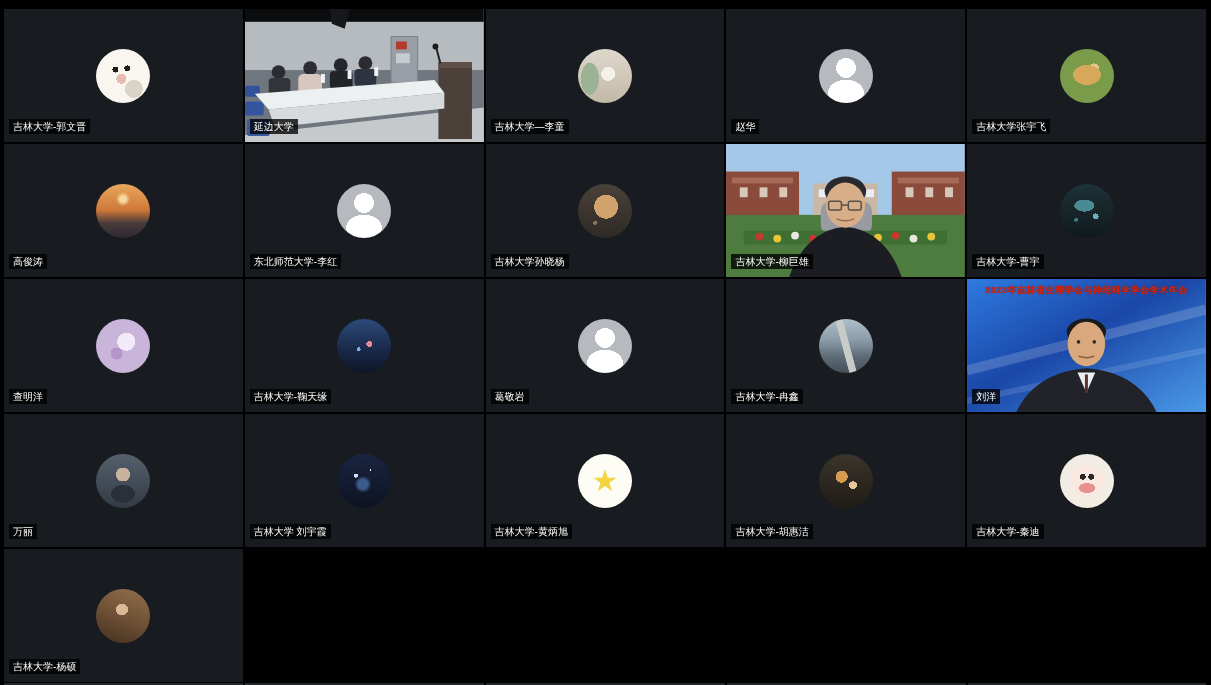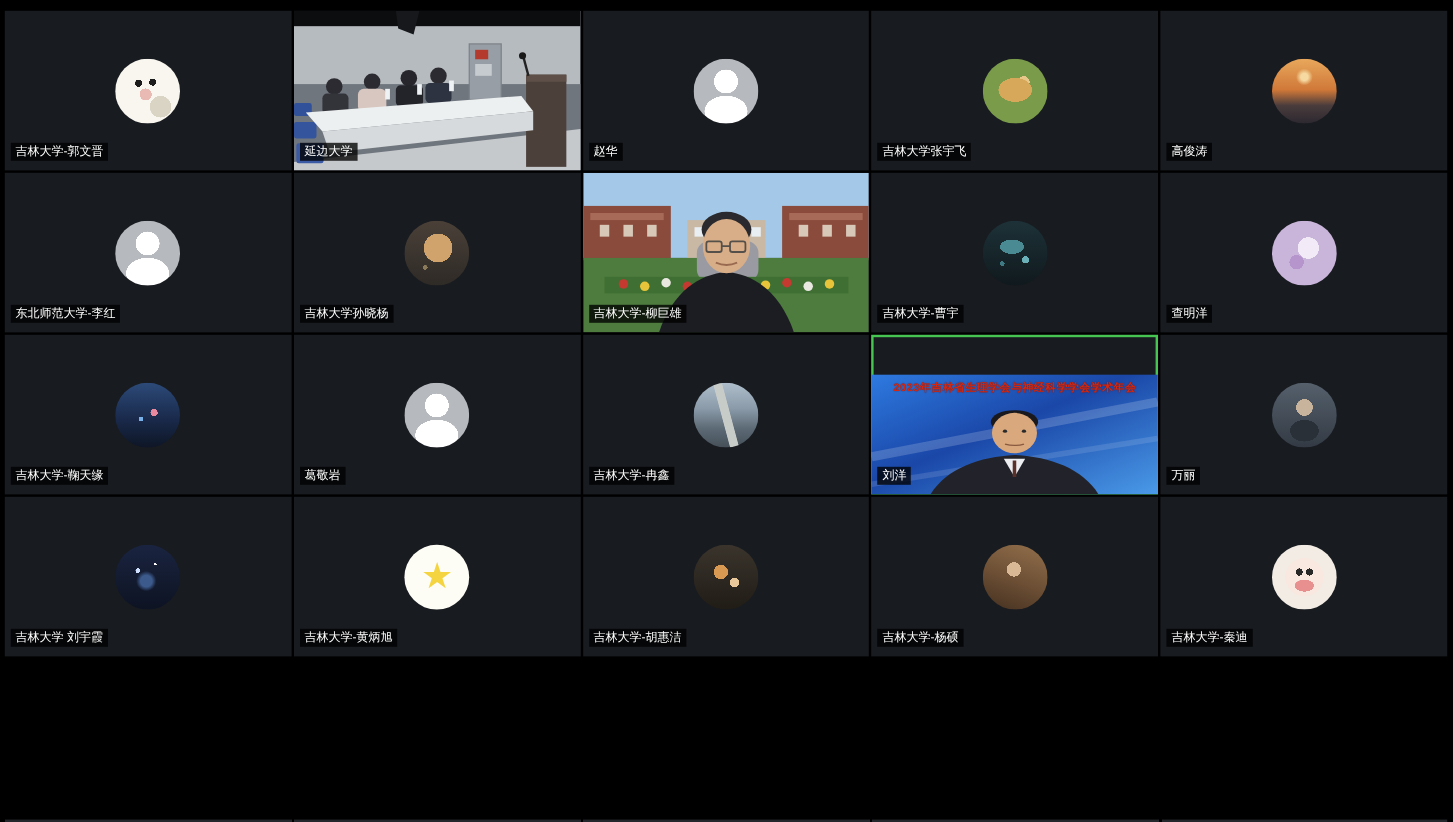--- a/index.html
+++ b/index.html
@@ -146,20 +146,24 @@
     <polygon points="10,86 192,72 202,85 24,102" fill="#edf0f1"></polygon>
     <polygon points="24,102 202,85 202,101 30,120" fill="#d7dadc"></polygon>
     <rect x="77" y="66" width="4" height="9" fill="#eef2f4"></rect>
     <rect x="104" y="62" width="4" height="9" fill="#eef2f4"></rect>
     <rect x="131" y="59" width="4" height="9" fill="#eef2f4"></rect>
   </svg>
 </div>
         <div class="label">延边大学</div>
   </div>
       <div class="tile">
+    <div class="av av-photo-room"></div>
+        <div class="label">吉林大学—李童</div>
+  </div>
+      <div class="tile">
     <div class="av av-default-silhouette"></div>
         <div class="label">赵华</div>
   </div>
       <div class="tile">
     <div class="av av-corgi-grass"></div>
         <div class="label">吉林大学张宇飞</div>
   </div>
       <div class="tile">
     <div class="av av-sunset-city"></div>
         <div class="label">高俊涛</div>
@@ -229,21 +233,21 @@
       <div class="tile">
     <div class="av av-default-silhouette"></div>
         <div class="label">葛敬岩</div>
   </div>
       <div class="tile">
     <div class="av av-road-photo"></div>
         <div class="label">吉林大学-冉鑫</div>
   </div>
       <div class="tile active">
     <div class="scene">
-  <div style="position:absolute;inset:0;margin-top:33px;">
+  <div style="position:absolute;inset:0;">
     <svg viewBox="0 0 242 131" preserveAspectRatio="none" style="position:absolute;inset:0;width:100%;height:100%;">
       <defs>
         <linearGradient id="bluebg" x1="0" y1="0" x2="1" y2="1">
           <stop offset="0" stop-color="#2e7ae0"></stop>
           <stop offset="0.45" stop-color="#1a47a8"></stop>
           <stop offset="1" stop-color="#4a9ae8"></stop>
         </linearGradient>
       </defs>
       <rect x="0" y="0" width="242" height="131" fill="url(#bluebg)"></rect>
       <path d="M0,90 L242,30" stroke="#ffffff" stroke-opacity="0.18" stroke-width="10"></path>
@@ -274,22 +278,22 @@
     <div class="av av-star-white">
           <span class="glyph" style="color: rgb(245, 212, 65);">★</span>
         </div>
         <div class="label">吉林大学-黄炳旭</div>
   </div>
       <div class="tile">
     <div class="av av-shiba-dog"></div>
         <div class="label">吉林大学-胡惠洁</div>
   </div>
       <div class="tile">
+    <div class="av av-shinchan-doodle"></div>
+        <div class="label">吉林大学-秦迪</div>
+  </div>
+      <div class="tile">
     <div class="av av-warm-photo"></div>
         <div class="label">吉林大学-杨硕</div>
   </div>
-      <div class="tile">
-    <div class="av av-shinchan-doodle"></div>
-        <div class="label">吉林大学-秦迪</div>
-  </div>
     </div>
   <div class="bottom-strip"></div>
 </div>
 
 </body></html>

